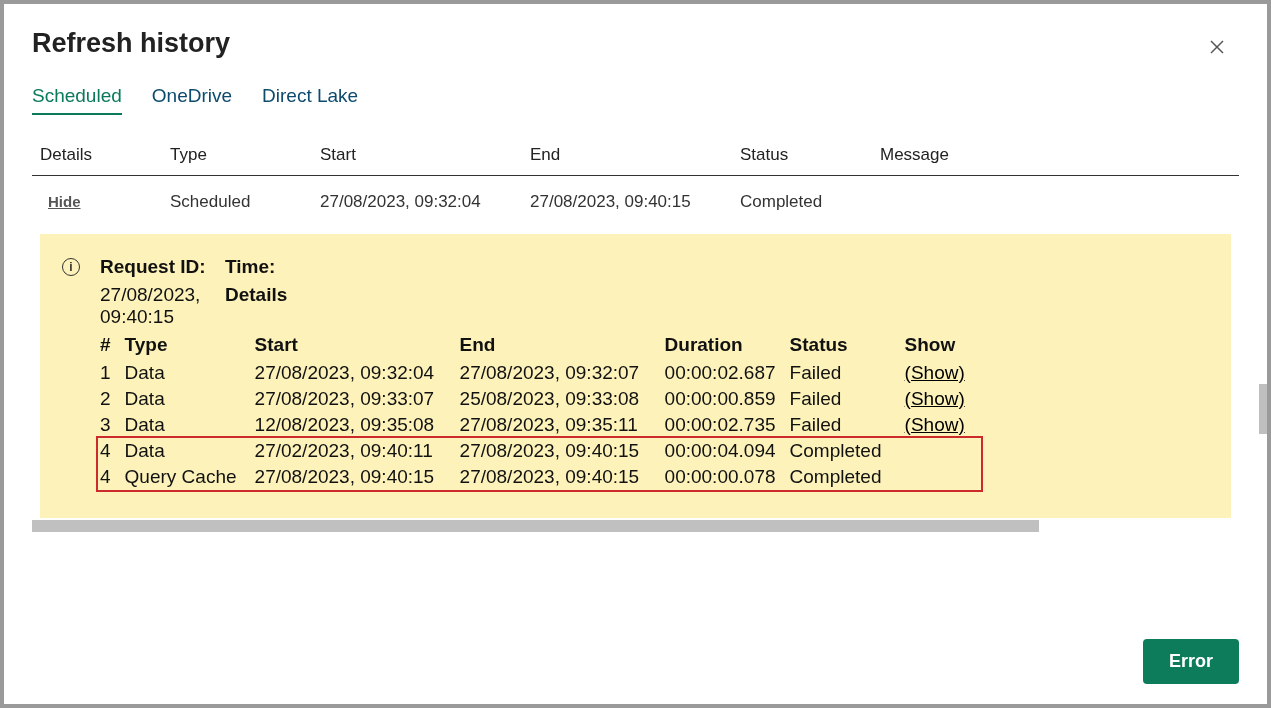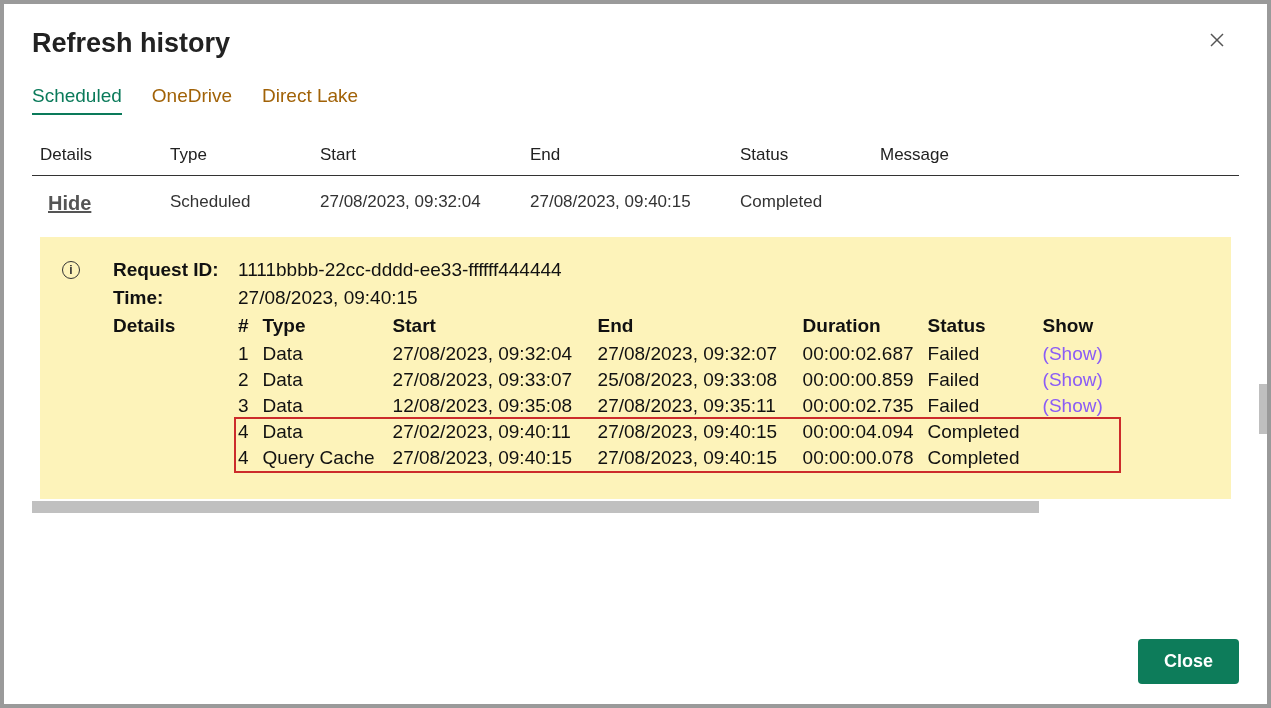--- a/index.html
+++ b/index.html
@@ -13,72 +13,72 @@
     }
     .dialog {
       background: #fff;
       width: 100%;
       height: 100%;
       padding: 24px 28px 20px 28px;
       position: relative;
       display: flex;
       flex-direction: column;
     }
-    .title-row { display: flex; justify-content: space-between; align-items: flex-start; margin-bottom: 22px; }
+    .title-row { display: flex; justify-content: space-between; align-items: flex-end; margin-bottom: 22px; }
     .dialog-title { font-size: 27px; font-weight: 600; color: #222; }
     .close-x {
       width: 24px; height: 24px; cursor: pointer; color: #555;
       display: flex; align-items: center; justify-content: center;
       margin-right: 10px;
     }
     .tabs { display: flex; gap: 30px; margin-bottom: 22px; }
-    .tab { font-size: 19px; color: #a16207; padding: 4px 0 6px 0; cursor: pointer; }
+    .tab { font-size: 19px; color: #0c4a6e; padding: 4px 0 6px 0; cursor: pointer; }
     .tab.active { color: #0a7a5a; border-bottom: 2px solid #0a7a5a; font-weight: 400; }
 
     .content-area { position: relative; }
 
     .outer-table { width: 100%; border-collapse: collapse; }
     .outer-table thead th {
       text-align: left; font-weight: 400; font-size: 17px; color: #222;
       padding: 8px 8px 10px 8px;
     }
     .outer-table thead tr { border-bottom: 1.5px solid #333; }
     .outer-table tbody td {
       padding: 16px 8px 16px 8px; font-size: 17px; color: #333; vertical-align: top;
     }
-    .hide-link { text-decoration: underline; font-weight: 600; color: #555; cursor: pointer; font-size: 20px; padding-left: 8px; }
+    .hide-link { text-decoration: underline; font-weight: 600; color: #555; cursor: pointer; font-size: 15px; padding-left: 8px; }
 
     .yellow-panel {
       background: #fdf3ba;
       margin: 6px 8px 0 8px;
       padding: 22px 24px 28px 24px;
       position: relative;
     }
     .info-icon {
       position: absolute; left: 22px; top: 24px;
       width: 18px; height: 18px; border: 1.5px solid #333; border-radius: 50%;
       display: flex; align-items: center; justify-content: center;
       font-size: 12px; font-weight: bold; color: #333;
     }
     .meta-grid {
       display: grid;
       grid-template-columns: 125px 1fr;
       row-gap: 6px;
-      margin-left: 49px;
+      margin-left: 36px;
       font-size: 19px;
       color: #111;
     }
     .meta-label { font-weight: 700; }
     .meta-value { font-weight: 400; }
 
     .detail-table { border-collapse: collapse; font-size: 19px; color: #111; }
     .detail-table th { text-align: left; font-weight: 700; padding: 0 14px 4px 0; }
     .detail-table td { padding: 2px 14px 2px 0; white-space: nowrap; }
     .detail-table td.num { text-align: left; padding-right: 10px; }
-    .show-link { cursor: pointer; color: #8b5cf6; }
+    .show-link { text-decoration: underline; cursor: pointer; color: #000000; }
 
     .red-box {
       position: absolute;
       border: 2px solid #cc2b2b;
       pointer-events: none;
     }
 
     .hscroll {
       height: 12px; background: #c0c0c0; margin: 0 200px 0 0; margin-top: 2px;
     }
@@ -150,21 +150,20 @@
           <td>Completed</td>
           <td></td>
         </tr>
       </tbody>
     </table>
 
     <div class="yellow-panel">
       <div class="info-icon">i</div>
       <div class="meta-grid">
         <div class="meta-label">Request ID:</div>
-        <div class="meta-value">1111bbbb-22cc-dddd-ee33-ffffff444444</div>
         <div class="meta-label">Time:</div>
         <div class="meta-value">27/08/2023, 09:40:15</div>
         <div class="meta-label">Details</div>
         <div class="meta-value detail-wrap">
           <table class="detail-table">
             <thead>
               <tr>
                 <th class="num">#</th>
                 <th style="min-width:130px">Type</th>
                 <th style="min-width:205px">Start</th>
@@ -226,15 +225,15 @@
         </div>
       </div>
     </div>
 
     <div class="hscroll"></div>
   </div>
 
   <div class="vscroll-stub"></div>
 
   <div class="footer">
-    <button class="close-btn">Close</button>
+    <button class="close-btn">Error</button>
   </div>
 </div>
 
 </body></html>

